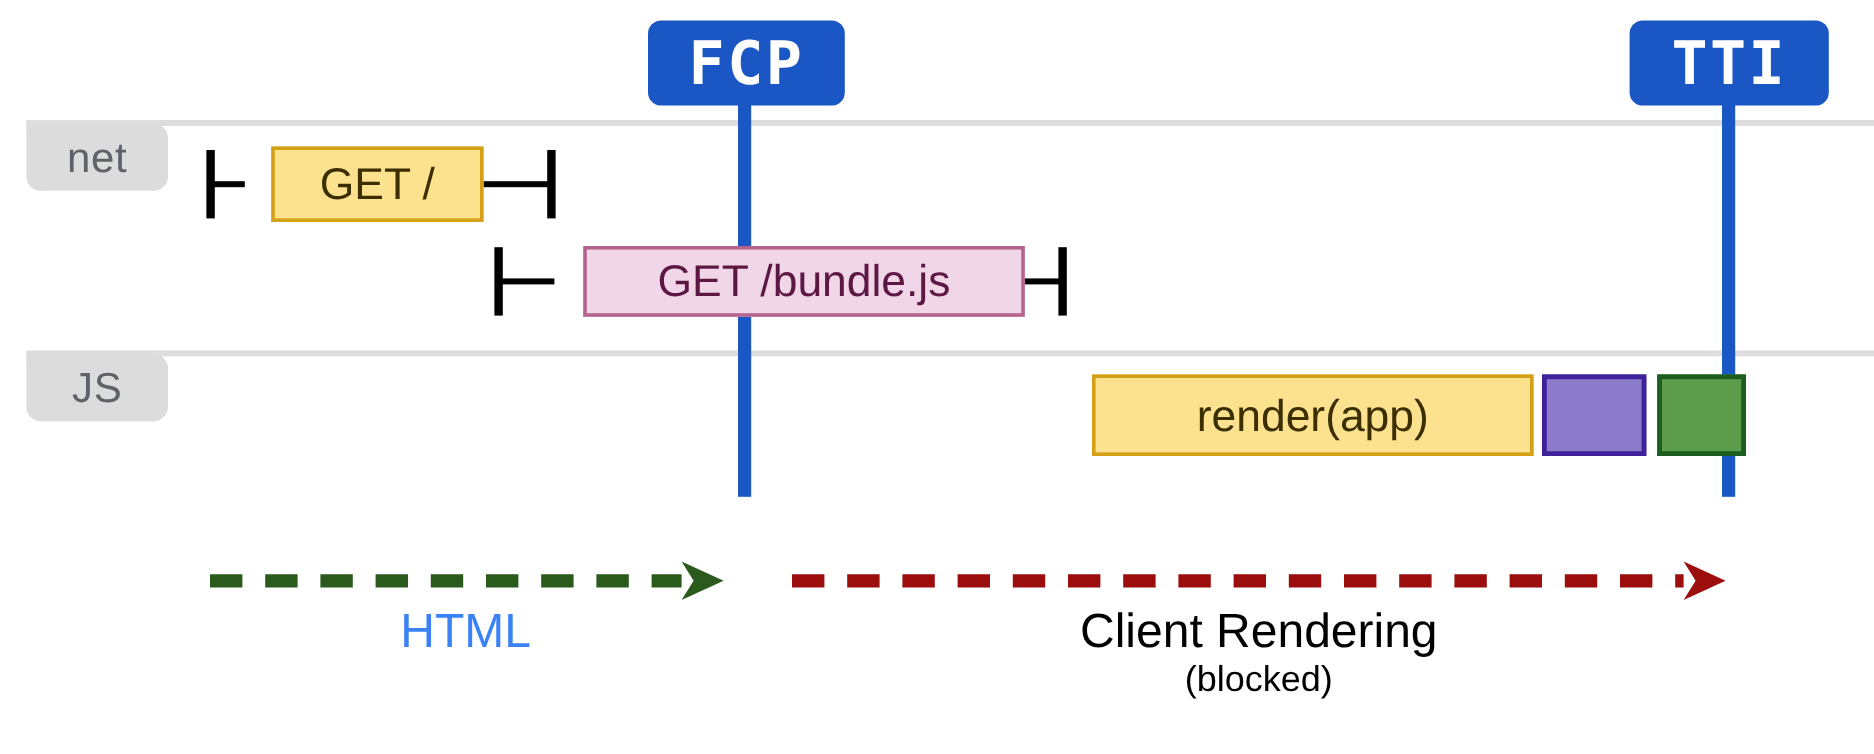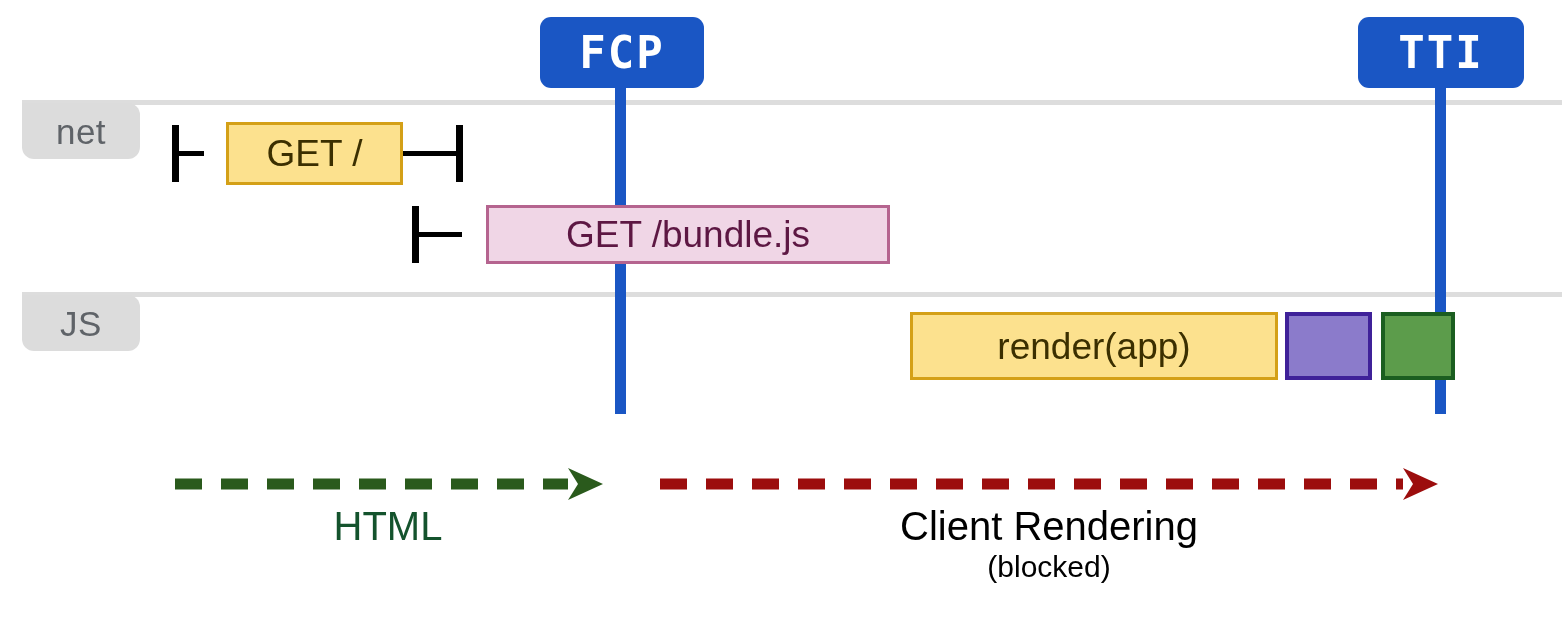--- a/index.html
+++ b/index.html
@@ -63,21 +63,21 @@
   #fcp-line { left: 615px; top: 77px;  height: 337px; }
   #tti-line { left: 1435px; top: 77px; height: 337px; }
 
   .milestone-badge {
     position: absolute;
     background: #1a56c4;
     border-radius: 11px;
     color: #ffffff;
     font-family: "DejaVu Sans Mono", monospace;
     font-weight: bold;
-    font-size: 44px;
+    font-size: 50px;
     letter-spacing: 2px;
     display: flex;
     align-items: center;
     justify-content: center;
   }
   #fcp-badge { left: 540px;  top: 17px; width: 164px; height: 71px; }
   #tti-badge { left: 1358px; top: 17px; width: 166px; height: 71px; }
 
   
   .whisker-cap {
@@ -116,21 +116,21 @@
   .bar-purple {
     background: #8b7bcb;
     border: 4px solid #3f2199;
   }
   .bar-green {
     background: #5c9c4b;
     border: 4px solid #1b5e20;
   }
 
   #bar-get-root     { left: 200px;  top: 122px; width: 177px; height: 63px; }
-  #bar-get-bundle   { left: 460px;  top: 205px; width: 404px; height: 59px; }
+  #bar-get-bundle   { left: 460px;  top: 205px; width: 368px; height: 59px; }
   #bar-render-app   { left: 884px;  top: 312px; width: 368px; height: 68px; }
   #block-purple     { left: 1259px; top: 312px; width: 87px;  height: 68px; }
   #block-green      { left: 1355px; top: 312px; width: 74px;  height: 68px; }
 
   
   .phase-arrow-svg {
     position: absolute;
     top: 462px;
     height: 44px;
   }
@@ -139,21 +139,21 @@
 
   
   .phase-caption {
     position: absolute;
     text-align: center;
     line-height: 1.06;
   }
   .phase-title { font-size: 40px; display: block; }
   .phase-sub   { font-size: 30px; display: block; margin-top: 4px; }
 
-  #phase-caption-html { left: 170px; top: 505px; width: 436px; color: #14532d; }
+  #phase-caption-html { left: 170px; top: 505px; width: 436px; color: #3b82f6; }
   #phase-caption-csr  { left: 655px; top: 505px; width: 788px; color: #000000; }
 </style>
 </head>
 <body>
 
 <div id="stage">
 
   <div class="lane-rule" id="lane-rule-net"></div>
   <div class="lane-rule" id="lane-rule-js"></div>
 

